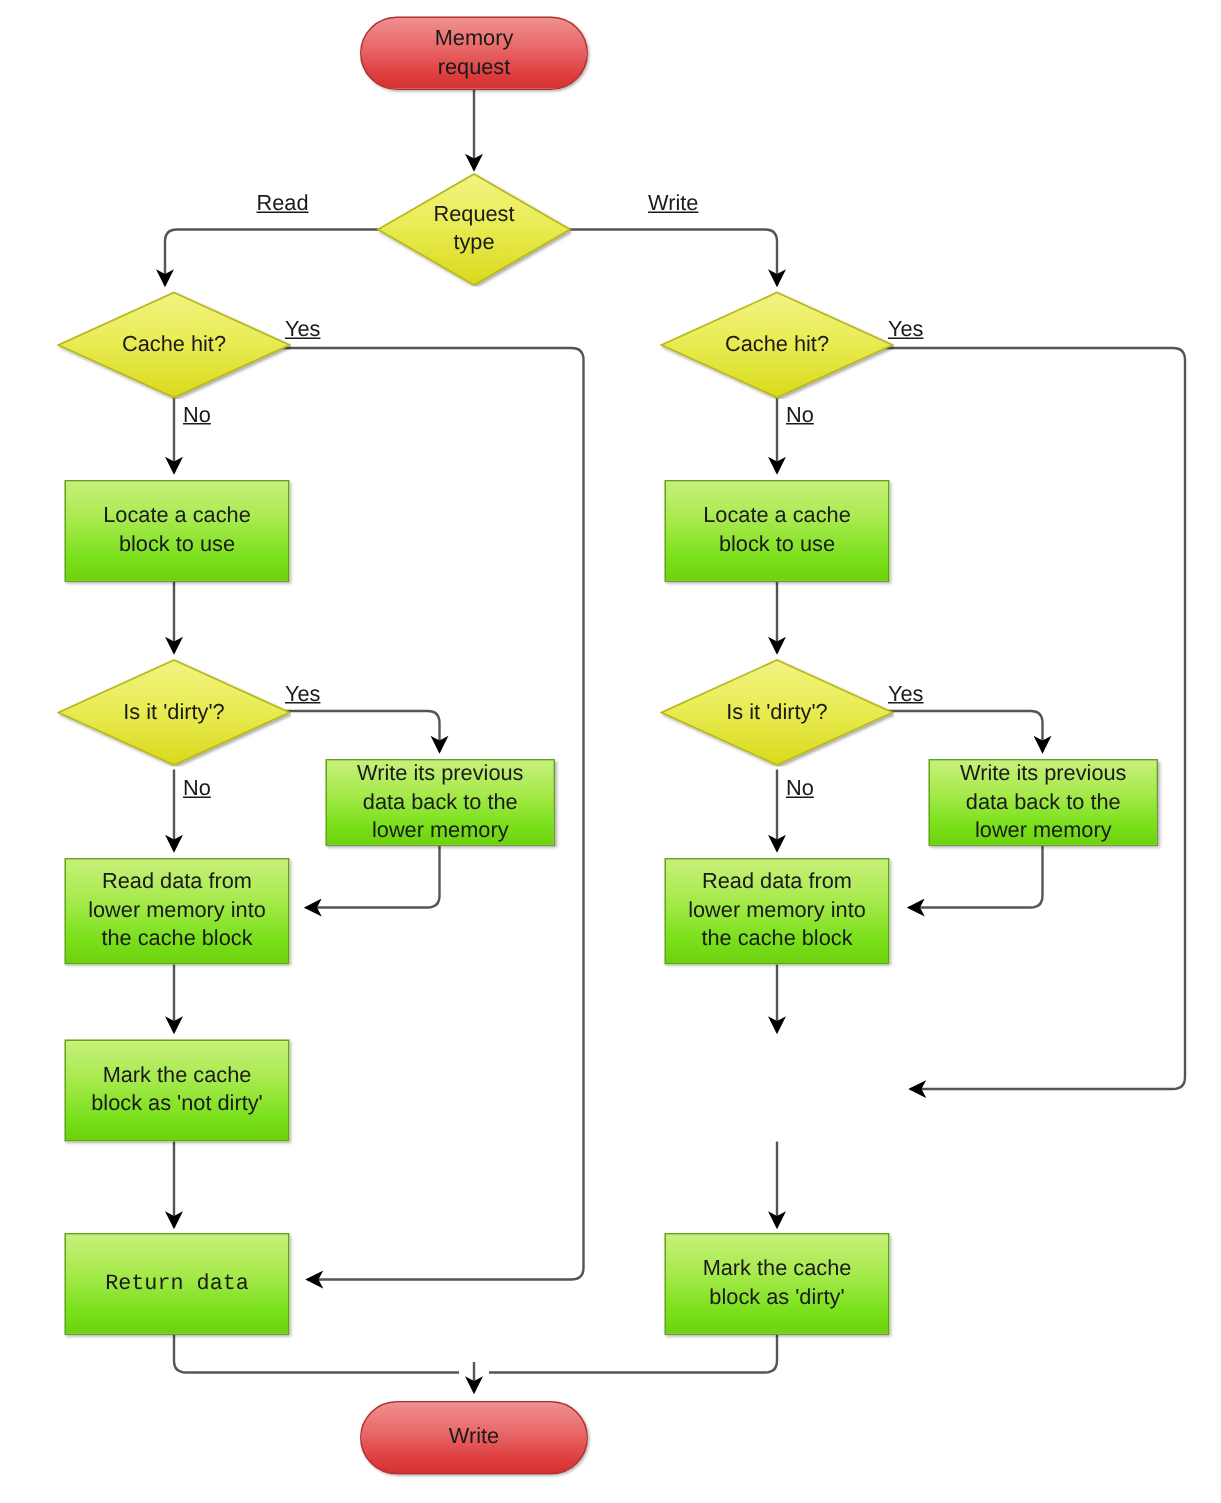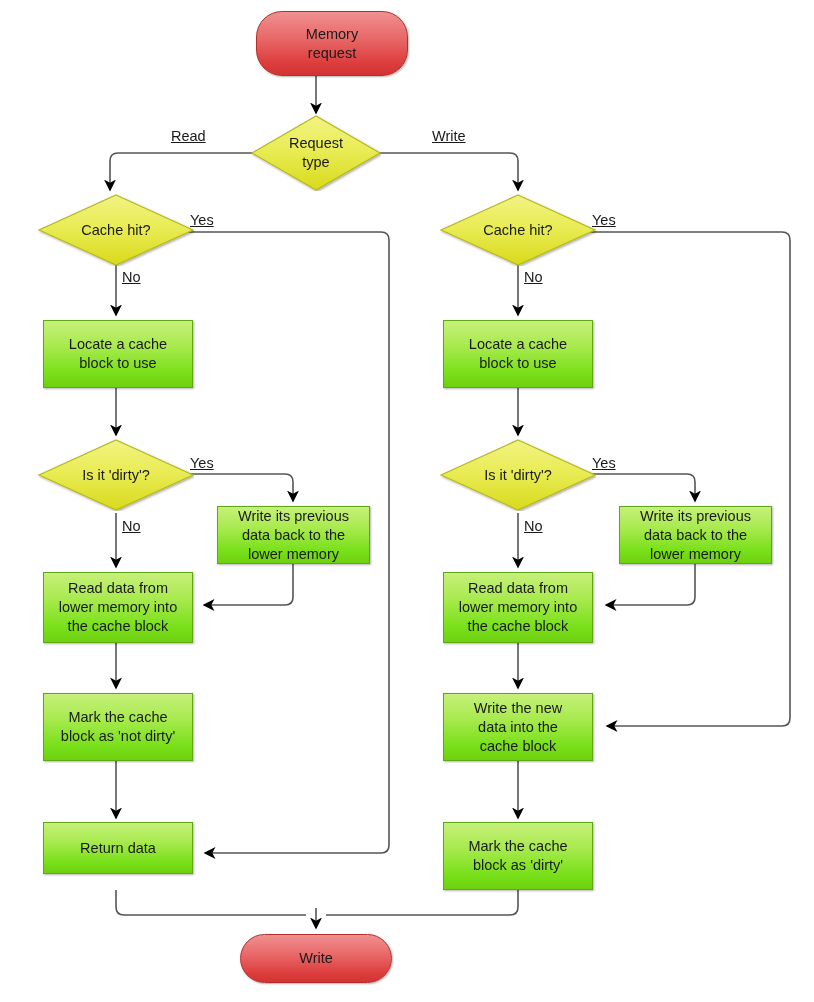--- a/index.html
+++ b/index.html
@@ -138,21 +138,21 @@
       <path d="M 518 643 L 518 688" marker-end="url(#arrow)"></path>
 
       <path d="M 518 761 L 518 818" marker-end="url(#arrow)"></path>
 
       <path d="M 518 890 L 518 907 Q 518 915 510 915 L 326 915"></path>
 
       <path d="M 316 908 L 316 928" marker-end="url(#arrow)"></path>
     </g>
   </svg>
 
-  <div class="node terminal" style="left:256px; top:11px; width:152px; height:65px;justify-content:center;">
+  <div class="node terminal" style="left:240px; top:11px; width:152px; height:49px;justify-content:center;">
     <span>Memory
 request</span>
   </div>
 
   <div class="decision-wrap" style="left:251px; top:115px; width:130px; height:76px;">
     <svg class="decision-shape" viewBox="0 0 130 76" xmlns="http://www.w3.org/2000/svg">
       <polygon points="65,1 129,38 65,75 1,38" fill="url(#gdec)" stroke="#b8b81e" stroke-width="1.2" filter="url(#shadow)"></polygon>
     </svg>
     <span class="decision-label">Request
 type</span>
@@ -218,27 +218,22 @@
     <span>Read data from
 lower memory into
 the cache block</span>
   </div>
 
   <div class="node process" style="left:43px; top:693px; width:150px; height:68px;">
     <span>Mark the cache
 block as 'not dirty'</span>
   </div>
 
-  <div class="node process" style="left:443px; top:693px; width:150px; height:68px;">
-    <span>Write the new
-data into the
-cache block</span>
-  </div>
-
-  <div class="node process" style="left:43px; top:822px; width:150px; height:52px;">
+
+  <div class="node process" style="left:43px; top:822px; width:150px; height:68px;font-family:Liberation Mono, monospace;">
     <span>Return data</span>
   </div>
 
   <div class="node process" style="left:443px; top:822px; width:150px; height:68px;">
     <span>Mark the cache
 block as 'dirty'</span>
   </div>
 
   <div class="node terminal" style="left:240px; top:934px; width:152px; height:49px;">
     <span>Write</span>

